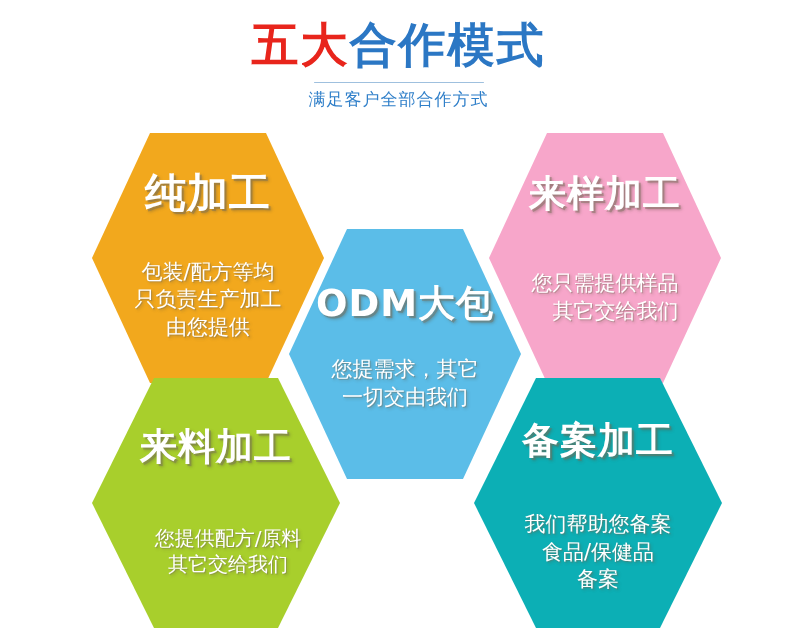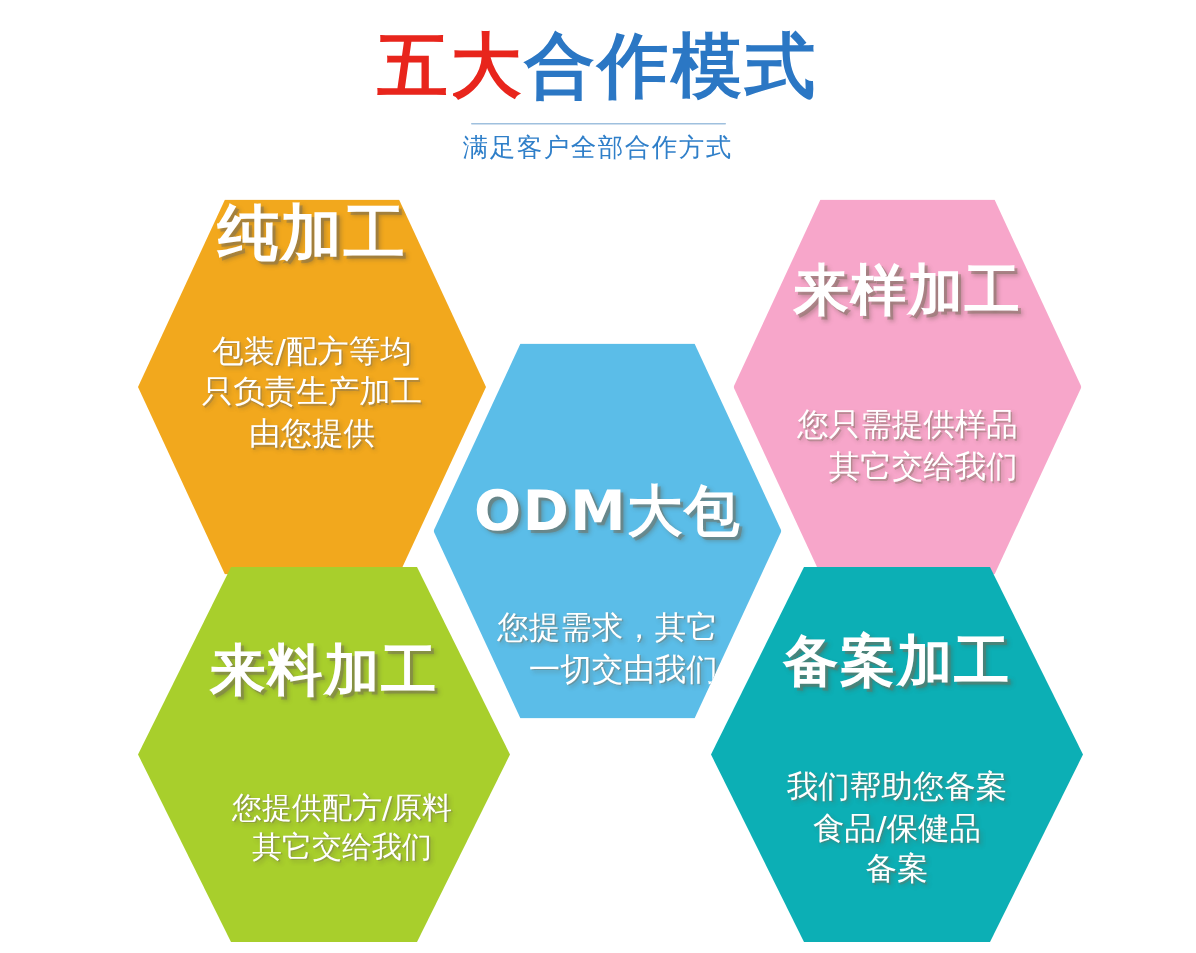--- a/index.html
+++ b/index.html
@@ -50,26 +50,26 @@
   .hex .hex-body.tight { font-size:20px;margin-left:24px; }
 
   
   #hex-pure    { left:92px;  top:133px; width:232px; height:250px; background:#F2A81D; }
   #hex-sample  { left:489px; top:133px; width:232px; height:250px; background:#F7A6CA;text-align:right; }
   #hex-odm     { left:289px; top:229px; width:232px; height:250px; background:#5BBDE8; z-index:5; }
   #hex-material{ left:92px;  top:378px; width:248px; height:250px; background:#A8CF2C; }
   #hex-record  { left:474px; top:378px; width:248px; height:250px; background:#0CAFB5; }
 
   
-  #hex-pure     .hex-title { }
+  #hex-pure     .hex-title { margin-top:38px; }
   #hex-pure     .hex-body  { margin-top:42px; }
   #hex-sample   .hex-title { margin-top:40px; }
   #hex-sample   .hex-body  { margin-top:56px; }
-  #hex-odm      .hex-title { margin-top:91px;text-align:right; }
-  #hex-odm      .hex-body  { margin-top:44px;text-align:right; }
+  #hex-odm      .hex-title { margin-top:54px;text-align:right; }
+  #hex-odm      .hex-body  { margin-top:32px; }
   #hex-material .hex-title { margin-top:48px; }
   #hex-material .hex-body  { margin-top:58px; }
   #hex-record   .hex-title { margin-top:42px; }
   #hex-record   .hex-body  { margin-top:50px; }
 </style>
 </head>
 <body>
 
 <div id="stage">
 

